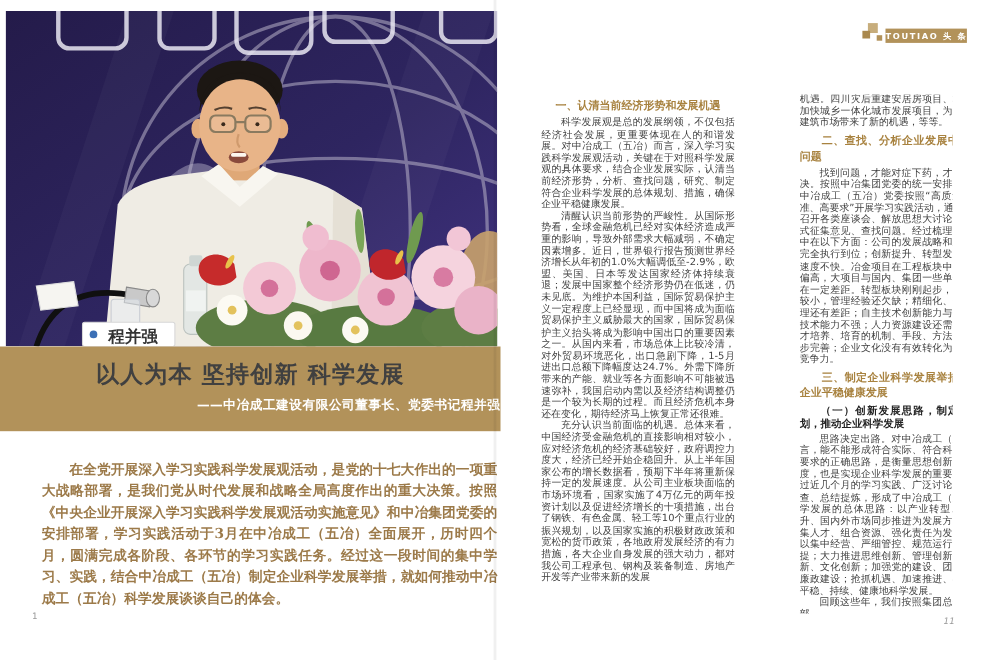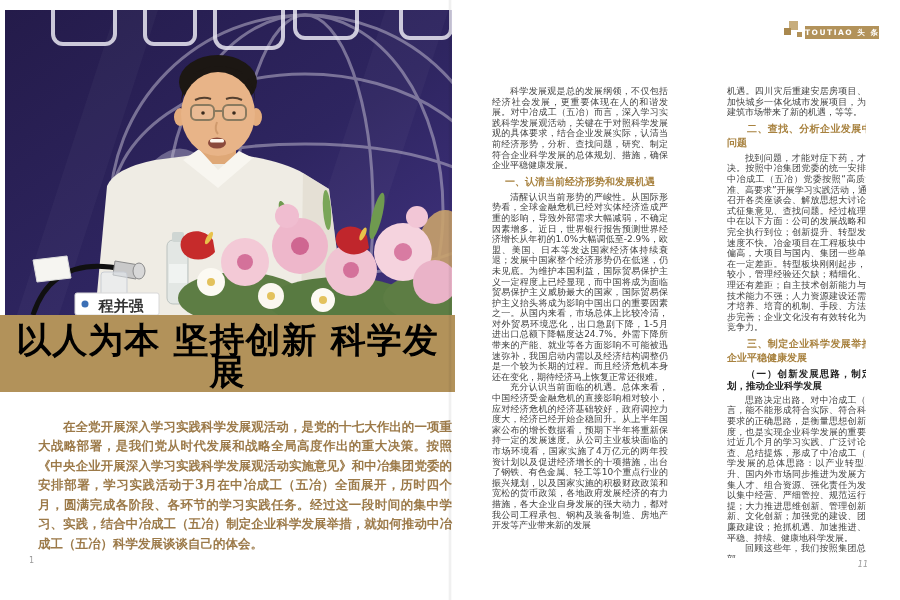--- a/index.html
+++ b/index.html
@@ -7,23 +7,23 @@
           outline:1px solid #e2e2e2;overflow:hidden;
           font-family:"DejaVu Sans",sans-serif;}
   .crease{position:absolute;left:448px;top:0;width:4px;height:600px;
           background:linear-gradient(90deg,rgba(0,0,0,0),rgba(0,0,0,.08),rgba(0,0,0,0));}
 
   
   .page-left{position:absolute;left:0;top:0;width:455px;height:600px;}
   .photo{position:absolute;left:5px;top:10px;width:531px;height:305px;overflow:hidden;}
   .photo svg{display:block;}
   .banner{position:absolute;left:0;top:315px;width:455px;height:77px;background:#b2925a;}
-  .banner h1{margin:9px 0 0 0;text-align:center;color:#000000;
+  .banner h1{margin:9px 0 0 0;text-align:center;color:#404040;
              font-family:"DejaVu Serif","Liberation Serif",serif;
-             font-size:35px;font-weight:900;letter-spacing:1px;line-height:32px;}
+             font-size:21px;font-weight:900;letter-spacing:1px;line-height:32px;}
   .banner .sub{margin:5px 0 0 0;text-align:right;color:#ffffff;
                font-size:11.5px;font-weight:bold;letter-spacing:.5px;padding-left:48px;}
   .intro{position:absolute;left:38px;top:404px;width:414px;
          font-family:"DejaVu Serif","Liberation Serif",serif;
          font-weight:bold;color:#9c7a49;font-size:12.5px;line-height:19.5px;
          text-align:justify;text-indent:2em;}
   .pagenum{position:absolute;font-size:8px;color:#9a9a9a;}
   .pn-left{left:29px;top:556px;}
   .pn-right{right:32px;top:560px;font-style:italic;}
 
@@ -179,22 +179,22 @@
 
     <div class="tag">
       <span class="sq1"></span>
       <span class="sq2"></span>
       <span class="sq3"></span>
       <span class="bar">TOUTIAO  头 条</span>
     </div>
 
     <div class="columns">
       <div class="col col-1">
+          <p class="blk h-gold-center">一、认清当前经济形势和发展机遇</p>
           <p class="blk body">科学发展观是总的发展纲领，不仅包括经济社会发展，更重要体现在人的和谐发展。对中冶成工（五冶）而言，深入学习实践科学发展观活动，关键在于对照科学发展观的具体要求，结合企业发展实际，认清当前经济形势，分析、查找问题，研究、制定符合企业科学发展的总体规划、措施，确保企业平稳健康发展。</p>
-          <p class="blk h-gold-center">一、认清当前经济形势和发展机遇</p>
           <p class="blk body">清醒认识当前形势的严峻性。从国际形势看，全球金融危机已经对实体经济造成严重的影响，导致外部需求大幅减弱，不确定因素增多。近日，世界银行报告预测世界经济增长从年初的1.0%大幅调低至-2.9%，欧盟、美国、日本等发达国家经济体持续衰退；发展中国家整个经济形势仍在低迷，仍未见底。为维护本国利益，国际贸易保护主义一定程度上已经显现，而中国将成为面临贸易保护主义威胁最大的国家，国际贸易保护主义抬头将成为影响中国出口的重要因素之一。从国内来看，市场总体上比较冷清，对外贸易环境恶化，出口急剧下降，1-5月进出口总额下降幅度达24.7%。外需下降所带来的产能、就业等各方面影响不可能被迅速弥补，我国启动内需以及经济结构调整仍是一个较为长期的过程。而且经济危机本身还在变化，期待经济马上恢复正常还很难。</p>
           <p class="blk body">充分认识当前面临的机遇。总体来看，中国经济受金融危机的直接影响相对较小，应对经济危机的经济基础较好，政府调控力度大，经济已经开始企稳回升。从上半年国家公布的增长数据看，预期下半年将重新保持一定的发展速度。从公司主业板块面临的市场环境看，国家实施了4万亿元的两年投资计划以及促进经济增长的十项措施，出台了钢铁、有色金属、轻工等10个重点行业的振兴规划，以及国家实施的积极财政政策和宽松的货币政策，各地政府发展经济的有力措施，各大企业自身发展的强大动力，都对我公司工程承包、钢构及装备制造、房地产开发等产业带来新的发展</p>
         </div>
       <div class="col col-2">
           <p class="blk body-cont">机遇。四川灾后重建安居房项目、地方政府加快城乡一体化城市发展项目，为公司民用建筑市场带来了新的机遇，等等。</p>
           <p class="blk h-gold">二、查找、分析企业发展中存在的问题</p>
           <p class="blk body">找到问题，才能对症下药，才能及时解决。按照中冶集团党委的统一安排和部署，中冶成工（五冶）党委按照“高质量、高标准、高要求”开展学习实践活动，通过调研、召开各类座谈会、解放思想大讨论等多种形式征集意见、查找问题。经过梳理，主要集中在以下方面：公司的发展战略和思想没有完全执行到位；创新提升、转型发展的推进速度不快。冶金项目在工程板块中所占比重偏高，大项目与国内、集团一些单位相比存在一定差距。转型板块刚刚起步，产业规模较小，管理经验还欠缺；精细化、规范化管理还有差距；自主技术创新能力与创新组合技术能力不强；人力资源建设还需提高，人才培养、培育的机制、手段、方法还需进一步完善；企业文化没有有效转化为生产力、竞争力。</p>
           <p class="blk h-gold">三、制定企业科学发展举措，助推企业平稳健康发展</p>
           <p class="blk h-dark">（一）创新发展思路，制定发展规划，推动企业科学发展</p>
           <p class="blk body">思路决定出路。对中冶成工（五冶）而言，能不能形成符合实际、符合科学发展观要求的正确思路，是衡量思想创新的重要尺度，也是实现企业科学发展的重要前提。经过近几个月的学习实践、广泛讨论、分析检查、总结提炼，形成了中冶成工（五冶）科学发展的总体思路：以产业转型、产品提升、国内外市场同步推进为发展方向；以聚集人才、组合资源、强化责任为发展保障；以集中经营、严细管控、规范运行为发展前提；大力推进思维创新、管理创新、技术创新、文化创新；加强党的建设、团队建设、廉政建设；抢抓机遇、加速推进、确保公司平稳、持续、健康地科学发展。</p>

